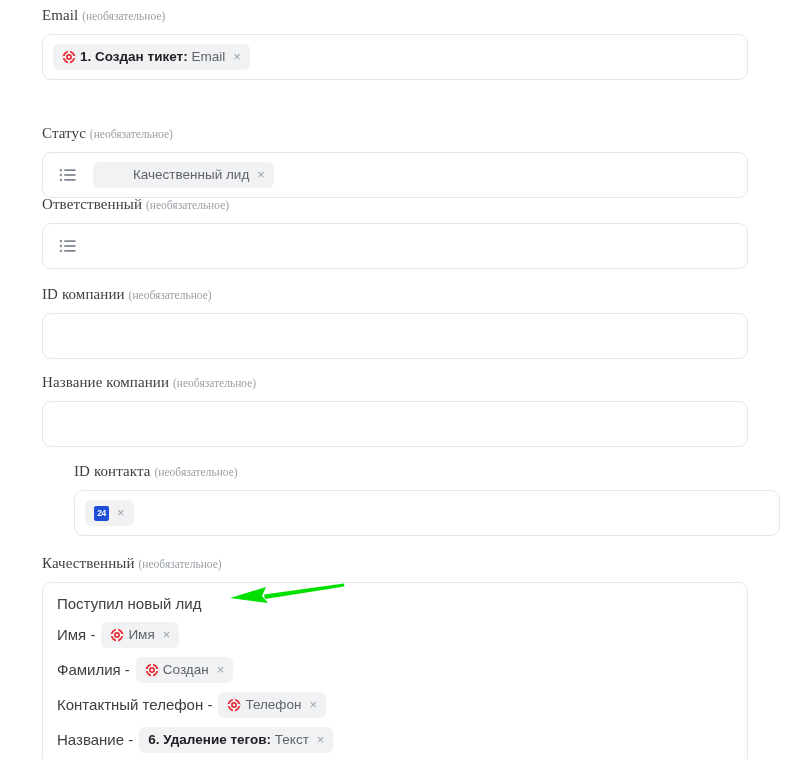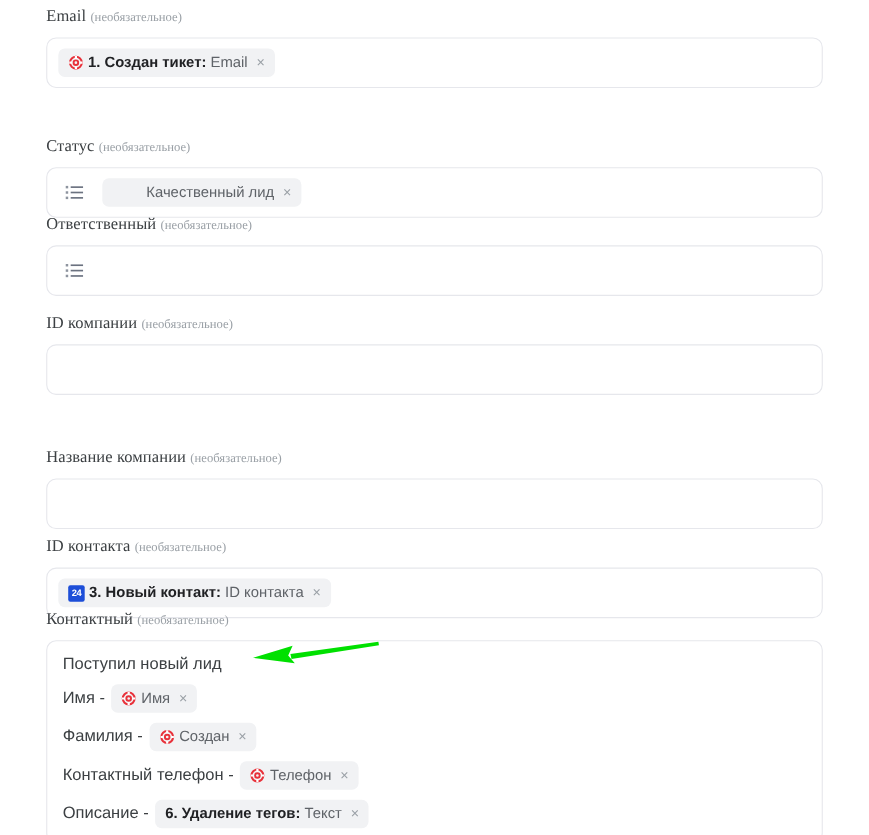--- a/index.html
+++ b/index.html
@@ -227,45 +227,44 @@
   </div>
 
   <div class="field-group" style="top:285px;">
     <div class="field-label">
       <span>ID компании</span>
       <span class="opt">(необязательное)</span>
     </div>
     <div class="field-box"></div>
   </div>
 
-  <div class="field-group" style="top:373px;margin-top:34px;">
+  <div class="field-group" style="top:373px;">
     <div class="field-label">
       <span>Название компании</span>
       <span class="opt">(необязательное)</span>
     </div>
     <div class="field-box"></div>
   </div>
 
-  <div class="field-group" style="top:488px;">
+  <div class="field-group" style="top:462px;margin-left:32px;">
     <div class="field-label">
       <span>ID контакта</span>
       <span class="opt">(необязательное)</span>
     </div>
     <div class="field-box">
       <span class="chip">
         <span class="b24-icon">24</span>
-        <span class="chip-text"><b>3. Новый контакт:</b> <span>ID контакта</span></span>
         <span class="chip-close">×</span>
       </span>
     </div>
   </div>
 
   <div class="field-group" style="top:554px;">
     <div class="field-label">
-      <span>Контактный</span>
+      <span>Качественный</span>
       <span class="opt">(необязательное)</span>
     </div>
     <div class="comment-box" style="height:184px;">
 
       <div class="comment-line">
         <span class="lead-text">Поступил новый лид</span>
       </div>
 
       <div class="comment-line">
         <span class="lead-text">Имя -</span>
@@ -306,21 +305,21 @@
               <circle cx="12" cy="12" r="3.6" fill="none" stroke="#e8313a" stroke-width="3"></circle>
               <path d="M12 1.6 L12 6.2 M12 17.8 L12 22.4 M1.6 12 L6.2 12 M17.8 12 L22.4 12" stroke="#ffffff" stroke-width="3.4"></path>
             </svg>
           </span>
           <span class="chip-text"><span>Телефон</span></span>
           <span class="chip-close">×</span>
         </span>
       </div>
 
       <div class="comment-line">
-        <span class="lead-text">Описание -</span>
+        <span class="lead-text">Название -</span>
         <span class="chip">
           <span class="chip-text"><b>6. Удаление тегов:</b> <span>Текст</span></span>
           <span class="chip-close">×</span>
         </span>
       </div>
 
     </div>
   </div>
 
   <div class="arrow-annotation">

